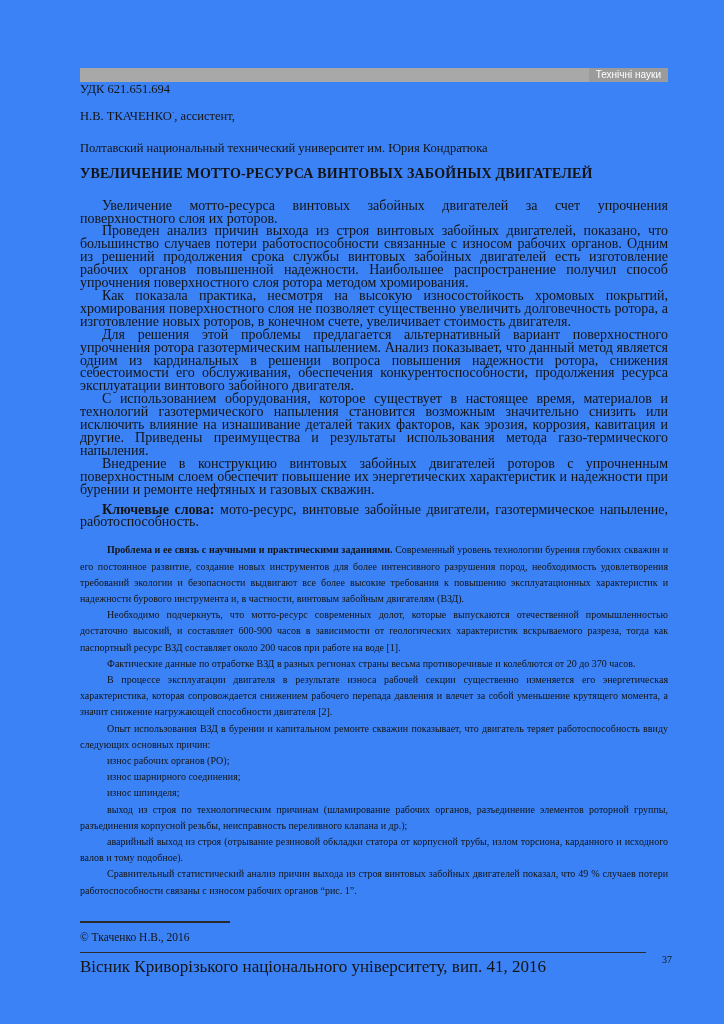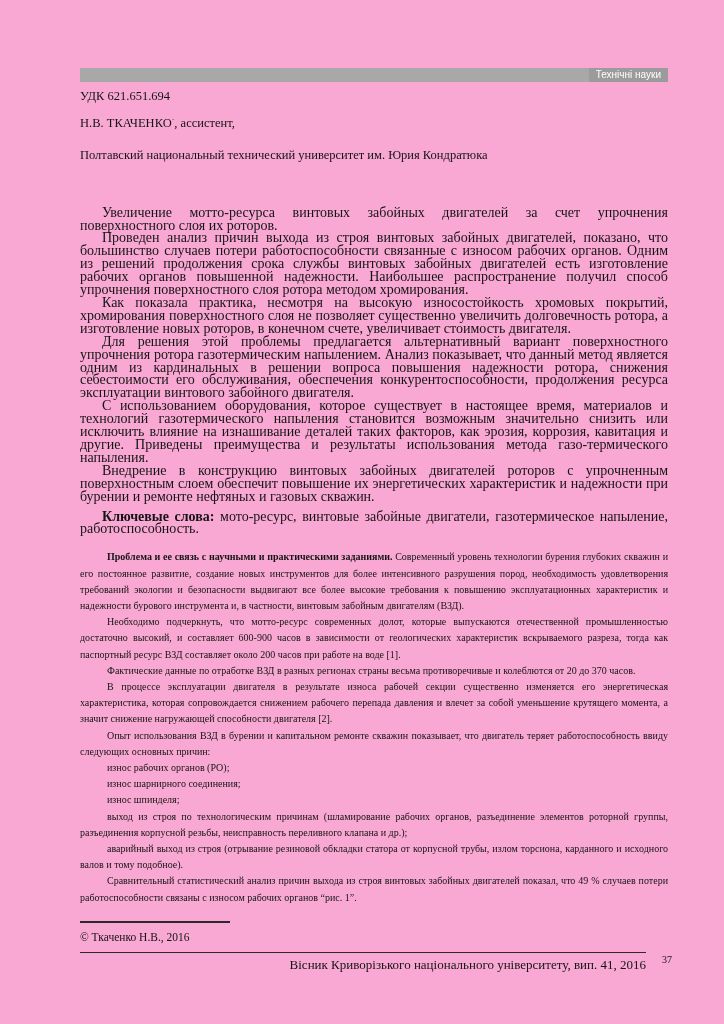--- a/index.html
+++ b/index.html
@@ -1,68 +1,68 @@
 <!DOCTYPE html>
 <html><head>
 <meta charset="utf-8">
 <style>
   html, body { margin: 0; padding: 0; background: #ffffff; }
   .page {
     position: relative;
     width: 724px;
     height: 1024px;
-    background: #f9a8d4;
+    background: #3b82f6;
     box-sizing: border-box;
     padding: 68px 56px 16px 80px;
     font-family: "Liberation Serif", serif;
     color: #141414;
     overflow: hidden;
   }
   .band {
     height: 14px;
     background: #a8a8a8;
     text-align: right;
     font-family: "Liberation Sans", sans-serif;
     font-size: 10px;
     line-height: 14px;
     color: #ffffff;
   }
   .band .chip { background: #9b9b9b; display: inline-block; padding: 0 7px; height: 14px; }
-  .udc { margin-top: 7px; font-size: 12.5px; line-height: 15px; }
+  .udc { margin-top: 0; font-size: 12.5px; line-height: 15px; }
   .author-line { margin-top: 8px; font-size: 12.5px; line-height: 15px; }
   .author-line sup { font-size: 8px; }
   .affiliation { margin-top: 17px; font-size: 12.5px; line-height: 15px; }
   .title { margin: 9px 0 0 0; font-size: 14px; line-height: 18.5px; font-weight: bold; letter-spacing: 0.2px; }
   .abstract { margin-top: 16px; font-size: 14px; line-height: 12.9px; text-align: justify; }
   .abstract p { margin: 0; text-indent: 22px; }
   .abstract p.keywords { margin-top: 7px; }
   .bodytext { margin-top: 13px; font-size: 10px; line-height: 16.2px; text-align: justify; }
   .bodytext p { margin: 0; text-indent: 27px; }
   .footnote-rule { position: absolute; left: 80px; top: 921px; width: 150px; border-top: 2px solid #2a2a2a; }
   .copyright { position: absolute; left: 80px; top: 931px; font-size: 11.5px; }
   .footer-rule { position: absolute; left: 80px; top: 952px; width: 566px; border-top: 1.4px solid #2a2a2a; }
-  .journal { position: absolute; left: 80px; top: 957px; width: 566px; text-align: right; font-size: 13px; }
+  .journal { position: absolute; left: 80px; top: 957px; width: 566px; text-align: left; font-size: 17px; }
   .pageno { position: absolute; right: 52px; top: 954px; font-size: 10px; }
 </style>
 </head>
 <body>
 
 <div class="page">
 
   <div class="band">
     <span class="chip">Технічні науки</span>
   </div>
 
   <div class="udc">УДК 621.651.694</div>
 
   <div class="author-line"><span>Н.В. ТКАЧЕНКО</span><sup>·</sup><span>, ассистент,</span></div>
 
   <div class="affiliation">Полтавский национальный технический университет им. Юрия Кондратюка</div>
 
-  <h1 class="title"><br></h1>
+  <h1 class="title"><span>УВЕЛИЧЕНИЕ МОТТО-РЕСУРСА ВИНТОВЫХ ЗАБОЙНЫХ ДВИГАТЕЛЕЙ</span><br></h1>
 
   <div class="abstract">
     <p>Увеличение мотто-ресурса винтовых забойных двигателей за счет упрочнения поверхностного слоя их роторов.</p>
     <p>Проведен анализ причин выхода из строя винтовых забойных двигателей, показано, что большинство случаев потери работоспособности связанные с износом рабочих органов. Одним из решений продолжения срока службы винтовых забойных двигателей есть изготовление рабочих органов повышенной надежности. Наибольшее распространение получил способ упрочнения поверхностного слоя ротора методом хромирования.</p>
     <p>Как показала практика, несмотря на высокую износостойкость хромовых покрытий, хромирования поверхностного слоя не позволяет существенно увеличить долговечность ротора, а изготовление новых роторов, в конечном счете, увеличивает стоимость двигателя.</p>
     <p>Для решения этой проблемы предлагается альтернативный вариант поверхностного упрочнения ротора газотермическим напылением. Анализ показывает, что данный метод является одним из кардинальных в решении вопроса повышения надежности ротора, снижения себестоимости его обслуживания, обеспечения конкурентоспособности, продолжения ресурса эксплуатации винтового забойного двигателя.</p>
     <p>С использованием оборудования, которое существует в настоящее время, материалов и технологий газотермического напыления становится возможным значительно снизить или исключить влияние на изнашивание деталей таких факторов, как эрозия, коррозия, кавитация и другие. Приведены преимущества и результаты использования метода газо-термического напыления.</p>
     <p>Внедрение в конструкцию винтовых забойных двигателей роторов с упрочненным поверхностным слоем обеспечит повышение их энергетических характеристик и надежности при бурении и ремонте нефтяных и газовых скважин.</p>
     <p class="keywords"><b>Ключевые слова:</b><span> мото-ресурс, винтовые забойные двигатели, газотермическое напыление, работоспособность.</span></p>
   </div>

